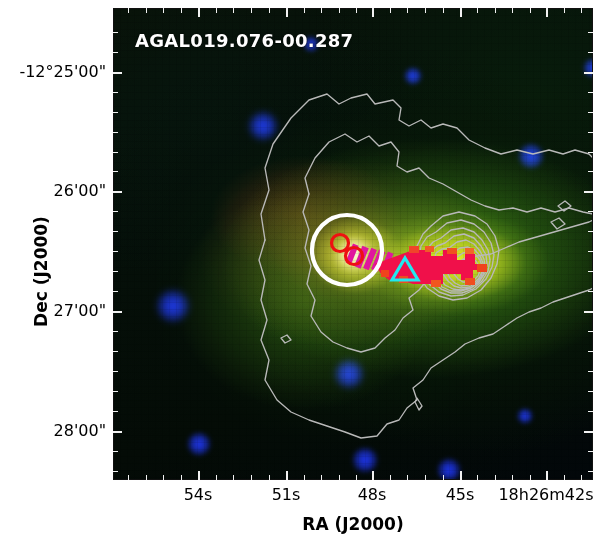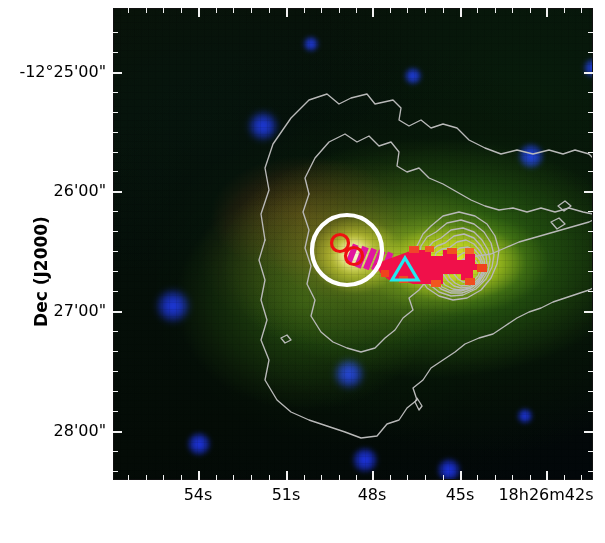--- a/index.html
+++ b/index.html
@@ -242,20 +242,21 @@
       </g>
 
       <circle cx="234" cy="242" r="35" fill="none" stroke="#ffffff" stroke-width="4.2"></circle>
 
       <circle cx="227" cy="235" r="8.5" fill="none" stroke="#ee1111" stroke-width="3.2"></circle>
       <circle cx="241" cy="248" r="8.5" fill="none" stroke="#ee1111" stroke-width="3.2"></circle>
 
       <polygon points="292,250 305,272 279,272" fill="none" stroke="#22e8f0" stroke-width="3.2"></polygon>
     </svg>
 
+    <div id="source-title">AGAL019.076-00.287</div>
   </div>
 
   <div id="plot-border"></div>
 
   <div id="ticks-layer">
       <div class="tick" style="left: 198px; top: 8px; width: 1.6px; height: 9px;"></div>
       <div class="tick" style="left: 198px; top: 471px; width: 1.6px; height: 9px;"></div>
       <div class="tick" style="left: 286px; top: 8px; width: 1.6px; height: 9px;"></div>
       <div class="tick" style="left: 286px; top: 471px; width: 1.6px; height: 9px;"></div>
       <div class="tick" style="left: 372px; top: 8px; width: 1.6px; height: 9px;"></div>
@@ -360,13 +361,14 @@
       <div class="ticklabel ticklabel-y" style="left: 0px; width: 106px; top: 181px;">26'00"</div>
       <div class="ticklabel ticklabel-y" style="left: 0px; width: 106px; top: 301px;">27'00"</div>
       <div class="ticklabel ticklabel-y" style="left: 0px; width: 106px; top: 421px;">28'00"</div>
       <div class="ticklabel ticklabel-x" style="left: 128px; width: 140px; top: 485px;">54s</div>
       <div class="ticklabel ticklabel-x" style="left: 216px; width: 140px; top: 485px;">51s</div>
       <div class="ticklabel ticklabel-x" style="left: 302px; width: 140px; top: 485px;">48s</div>
       <div class="ticklabel ticklabel-x" style="left: 390px; width: 140px; top: 485px;">45s</div>
       <div class="ticklabel ticklabel-x" style="left: 476px; width: 140px; top: 485px;">18h26m42s</div>
     </div>
 
+  <div id="xlabel">RA (J2000)</div>
 </div>
 
 </body></html>

